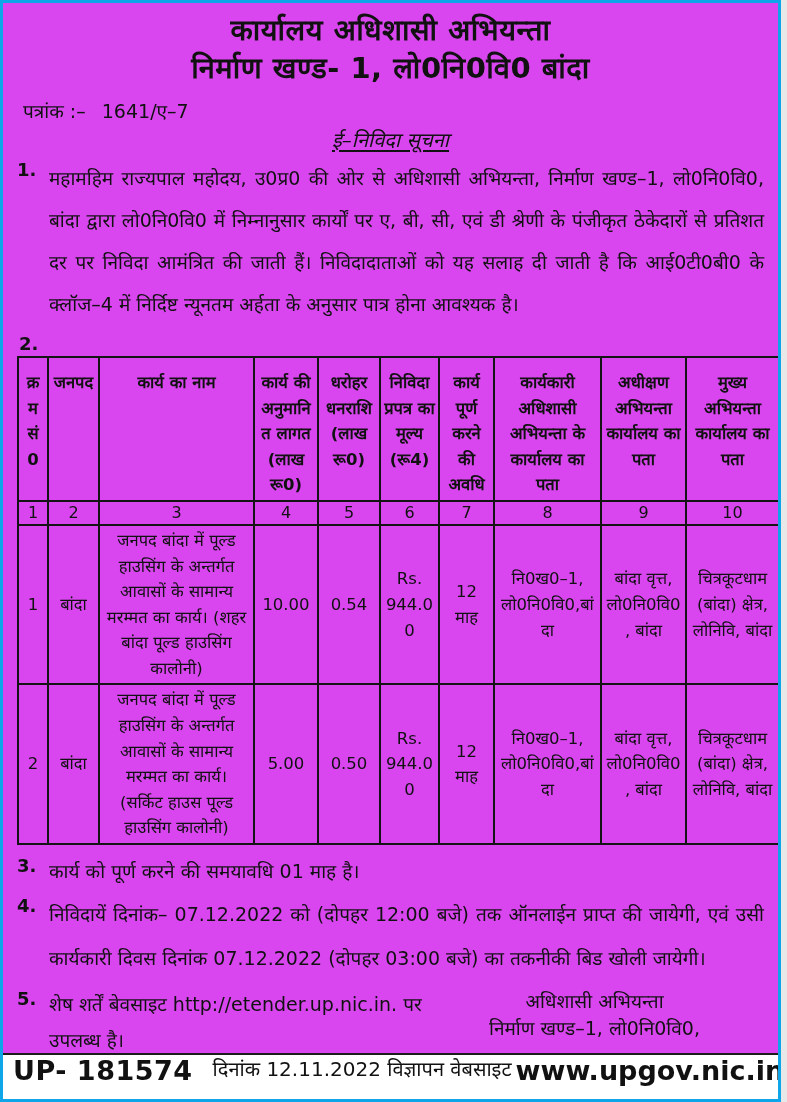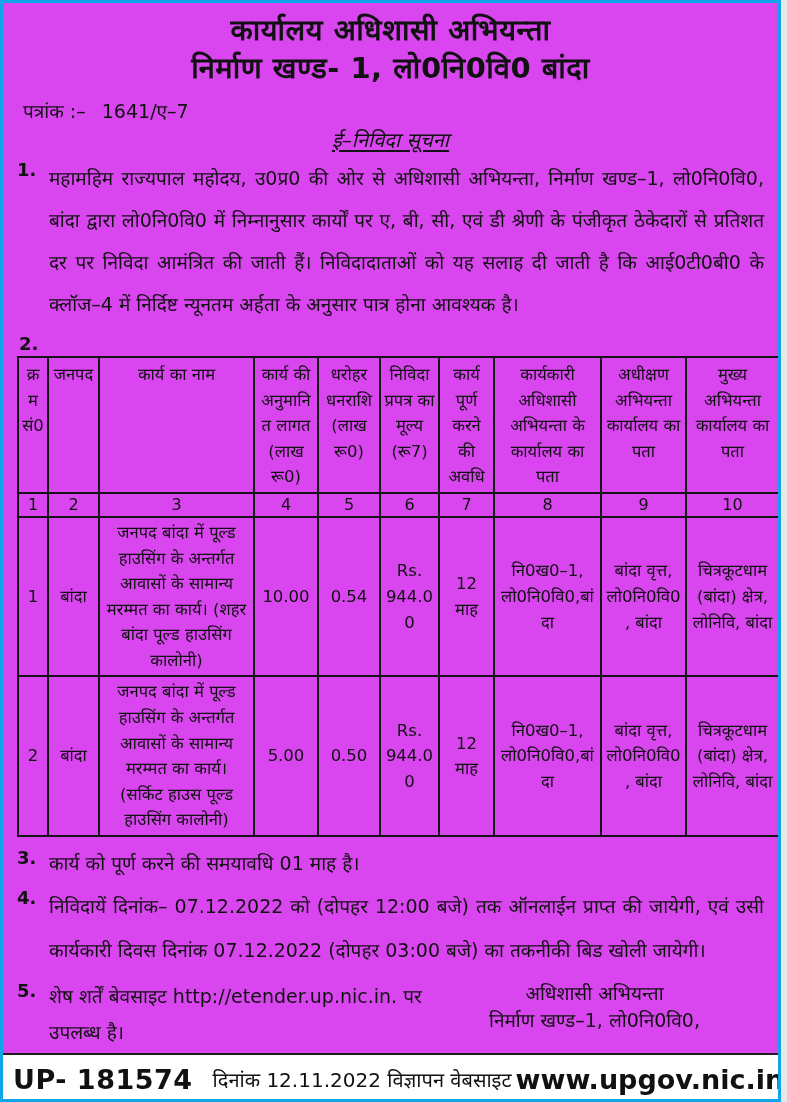--- a/index.html
+++ b/index.html
@@ -38,36 +38,36 @@
   table.tender th, table.tender td {
     border: 2px solid #141414;
     font-weight: 400;
     font-size: 16.5px;
     text-align: center;
     vertical-align: middle;
     padding: 2px 3px;
     line-height: 1.55;
     word-wrap: break-word;
   }
-  tr.t-head th { height: 126px; vertical-align: top; padding-top: 4px; }
+  tr.t-head th { height: 126px; vertical-align: top; padding-top: 12px; font-weight: bold; }
   tr.t-num  td { height: 24px; font-size: 16px; line-height: 1.1; padding: 1px; }
   tr.t-data td { height: 153px; }
   tr.t-data2 td { height: 158px; }
   td.work-name { text-align: justify; padding: 2px 7px; line-height: 1.72; }
   
   .bottom-row { display: flex; align-items: flex-start; margin-top: 6px; }
   .bottom-left { flex: 1; }
   .signature { flex: 0 0 235px; text-align: center; font-size: 19px; line-height: 1.42; margin-right: 52px; margin-top: 2px; }
   
   .footer {
     position: absolute; left: 0; right: 0; bottom: 0;
     border-top: 2px solid #1c1c1c;
     height: 46px;
-    display: flex; align-items: center;
-    padding: 8px 10px 4px 10px;
+    display: flex; align-items: flex-start;
+    padding: 0 10px 4px 10px;
     white-space: nowrap;
     background: #fff;
   }
   .footer .ref { font-size: 27px; font-weight: 700; letter-spacing: 0.5px; }
   .footer .mid { font-size: 20px; margin-left: 20px; }
   .footer .site { font-size: 27px; font-weight: 600; margin-left: 4px; }
   .footer .end { font-size: 20px; margin-left: 8px; }
 </style>
 </head>
 <body>
@@ -110,21 +110,21 @@
         <col style="width:85px">
         <col style="width:93px">
     </colgroup>
     <tbody>
         <tr class="t-head">
       <th>क्रम सं0</th>
       <th>जनपद</th>
       <th>कार्य का नाम</th>
       <th>कार्य की अनुमानित लागत (लाख रू0)</th>
       <th>धरोहर धनराशि (लाख रू0)</th>
-      <th>निविदा प्रपत्र का मूल्य (रू7)</th>
+      <th>निविदा प्रपत्र का मूल्य (रू4)</th>
       <th>कार्य पूर्ण करने की अवधि</th>
       <th>कार्यकारी अधिशासी अभियन्ता के कार्यालय का पता</th>
       <th>अधीक्षण अभियन्ता कार्यालय का पता</th>
       <th>मुख्य अभियन्ता कार्यालय का पता</th>
     </tr>
     <tr class="t-num">
       <td>1</td>
       <td>2</td>
       <td>3</td>
       <td>4</td>

